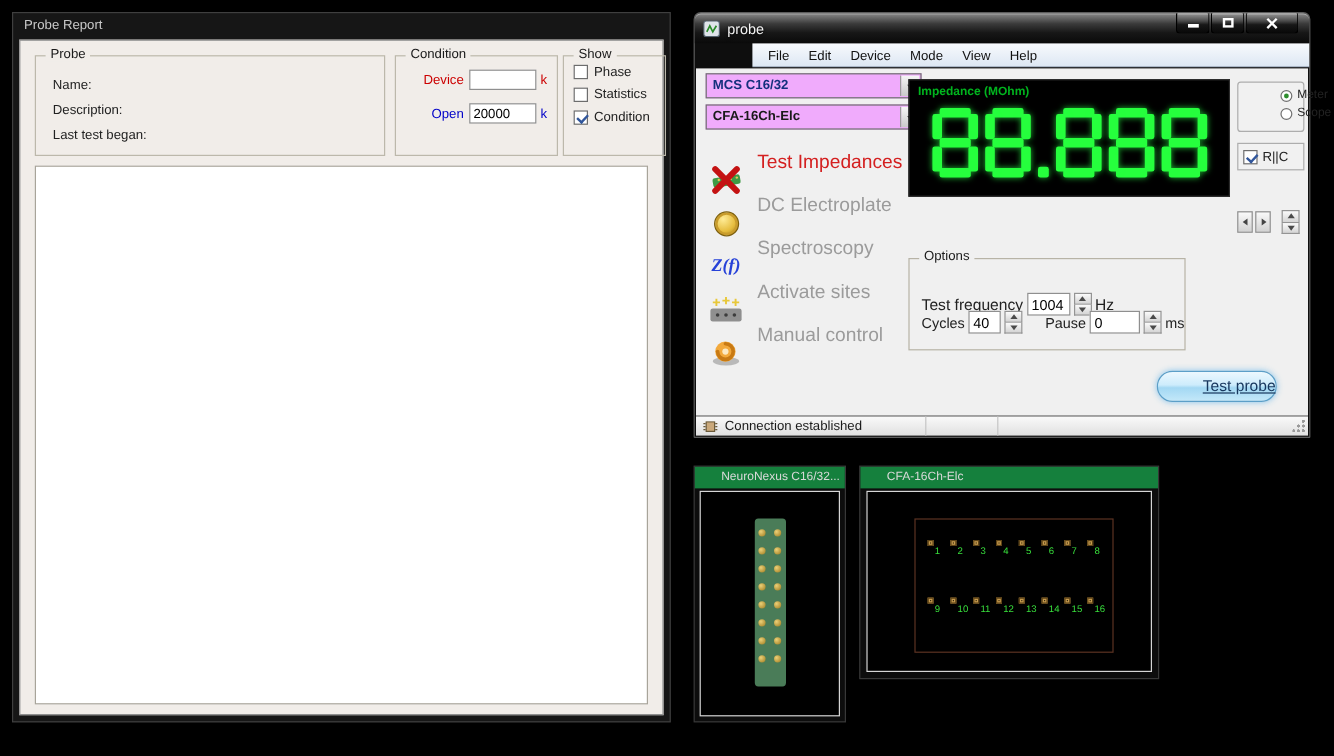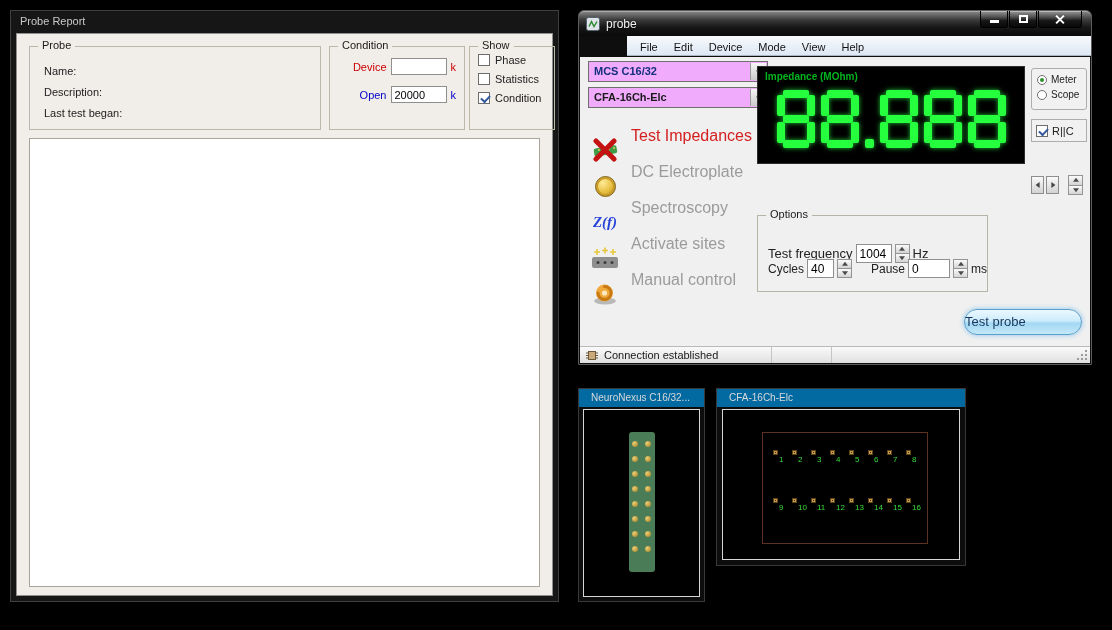--- a/index.html
+++ b/index.html
@@ -93,21 +93,21 @@
   .seg.f { left:0; top:5px; width:8px; height:21px; }
   .seg.b { right:0; top:5px; width:8px; height:21px; }
   .seg.e { left:0; bottom:5px; width:8px; height:21px; }
   .seg.c { right:0; bottom:5px; width:8px; height:21px; }
   .seg-dp { width:9px; height:9px; background:#26ff3d; border-radius:2px; align-self:flex-end;
     box-shadow:0 0 5px rgba(40,255,70,.75); flex:0 0 auto; }
 
   
   .mode-box { position:absolute; left:451px; top:11px; width:56px; height:42px; background:#f1f1f1;
     border:1px solid #adadad; border-radius:3px; padding:5px 0 0 5px; font-size:10px; }
-  .radio-row { display:flex; align-items:center; gap:4px; margin-bottom:4px; }
+  .radio-row { display:flex; align-items:center; gap:4px; margin-bottom:4px;margin-left:30px; }
   .radio { position:relative; width:10px; height:10px; border:1px solid #707070; border-radius:50%; background:#fff; flex:0 0 auto; }
   .radio.on::after { content:""; position:absolute; inset:2px; border-radius:50%; background:#2f8f2f; }
   .rc-box { position:absolute; left:451px; top:62px; width:56px; height:23px; background:#f1f1f1;
     border:1px solid #adadad; display:flex; align-items:center; gap:4px; padding-left:4px; font-size:11px; }
 
   .nav-ctrls { position:absolute; left:451px; top:118px; width:56px; height:20px; display:flex; align-items:center; }
   .nav-btn { position:relative; width:13px; height:18px; background:linear-gradient(#fafafa,#d2d2d2); border:1px solid #8e8e8e; }
   .nav-btn + .nav-btn { margin-left:2px; }
   .nav-btn.left::after { content:""; position:absolute; left:50%; top:50%; transform:translate(-60%,-50%);
     border-top:3px solid transparent; border-bottom:3px solid transparent; border-right:4px solid #444; }
@@ -126,43 +126,43 @@
   #gb-options { left:177px; top:158px; width:231px; height:77px; border:1px solid #b7b3a6; }
   #gb-options .gb-label { background:#f0f0f0; }
   .opt-row1 { position:absolute; left:10px; top:28px; display:flex; align-items:center; gap:3px; font-size:13px; }
   .opt-row2 { position:absolute; left:10px; top:43px; display:flex; align-items:center; gap:3px; font-size:12px; }
   .opt-row1 .num-input { width:36px; height:19px; font-size:12px; }
   .opt-row2 .num-input { height:19px; font-size:12px; }
   #cycles-input { width:27px; }
   #pause-input { width:42px; }
   .opt-gap { width:13px; }
 
-  .test-probe-btn { position:absolute; left:384px; top:252px; width:118px; height:26px; border-radius:13px;
+  .test-probe-btn { position:absolute; left:384px; top:252px; width:100px; height:26px; border-radius:13px;
     background:linear-gradient(#ecf8fe, #cdecfc 45%, #a3d8f3 55%, #c3e8f9);
     border:1px solid #5c9fc8; box-shadow:0 0 5px rgba(120,190,235,.9);
-    color:#17375e; font-size:13px; text-align:left; line-height:24px; }
+    color:#17375e; font-size:13px; text-align:right; line-height:24px;text-decoration:underline; }
 
   .nz-statusbar { position:absolute; left:1px; right:1px; bottom:1px; height:17px;
     background:linear-gradient(#fafafa,#e0e0e0); border-top:1px solid #b9b9b9;
     display:flex; align-items:center; font-size:11px; color:#1a1a1a; }
   .sb-pane1 { display:flex; align-items:center; gap:6px; width:192px; height:100%; padding-left:6px; border-right:1px solid #c5c5c5; }
   .sb-pane2 { width:60px; height:100%; border-right:1px solid #c5c5c5; }
   .sb-pane3 { flex:1; height:100%; position:relative; }
   .sb-grip { position:absolute; right:2px; bottom:2px; width:11px; height:11px;
     background:
       radial-gradient(circle at 9px 9px, #9a9a9a 1.2px, transparent 1.4px),
       radial-gradient(circle at 9px 5px, #9a9a9a 1.2px, transparent 1.4px),
       radial-gradient(circle at 5px 9px, #9a9a9a 1.2px, transparent 1.4px),
       radial-gradient(circle at 9px 1px, #9a9a9a 1.2px, transparent 1.4px),
       radial-gradient(circle at 1px 9px, #9a9a9a 1.2px, transparent 1.4px),
       radial-gradient(circle at 5px 5px, #9a9a9a 1.2px, transparent 1.4px); }
 
   
   .dark-win { background:#0d0d0d; border:1px solid #383838; }
-  .dw-titlebar { height:18px; line-height:18px; font-size:10px; color:#d9d9d9; padding-left:12px; background:#0369a1; }
+  .dw-titlebar { height:18px; line-height:18px; font-size:10px; color:#d9d9d9; padding-left:22px; background:#15803d; }
   #neuronexus { left:578px; top:388px; width:127px; height:214px; }
   .nn-frame { position:absolute; left:4px; right:4px; top:20px; bottom:4px; border:1px solid #d6d6d6; background:#000;
     display:flex; justify-content:center; }
   .probe-strip { margin-top:22px; width:26px; height:140px; background:#4a7c58; border-radius:3px;
     padding-top:9px; display:grid; grid-template-columns:repeat(2, 6px); gap:9px 7px; justify-content:center; align-content:start; }
   .probe-dot { width:6px; height:6px; border-radius:50%; background:radial-gradient(circle at 35% 35%, #ecd077, #9c7a1e); }
 
   #cfa { left:716px; top:388px; width:250px; height:178px; }
   .cfa-frame { position:absolute; left:5px; right:5px; top:20px; bottom:5px; border:1px solid #d6d6d6; background:#000; }
   .cfa-board { position:absolute; left:39px; top:22px; width:166px; height:112px; border:1px solid #5c3322; }

